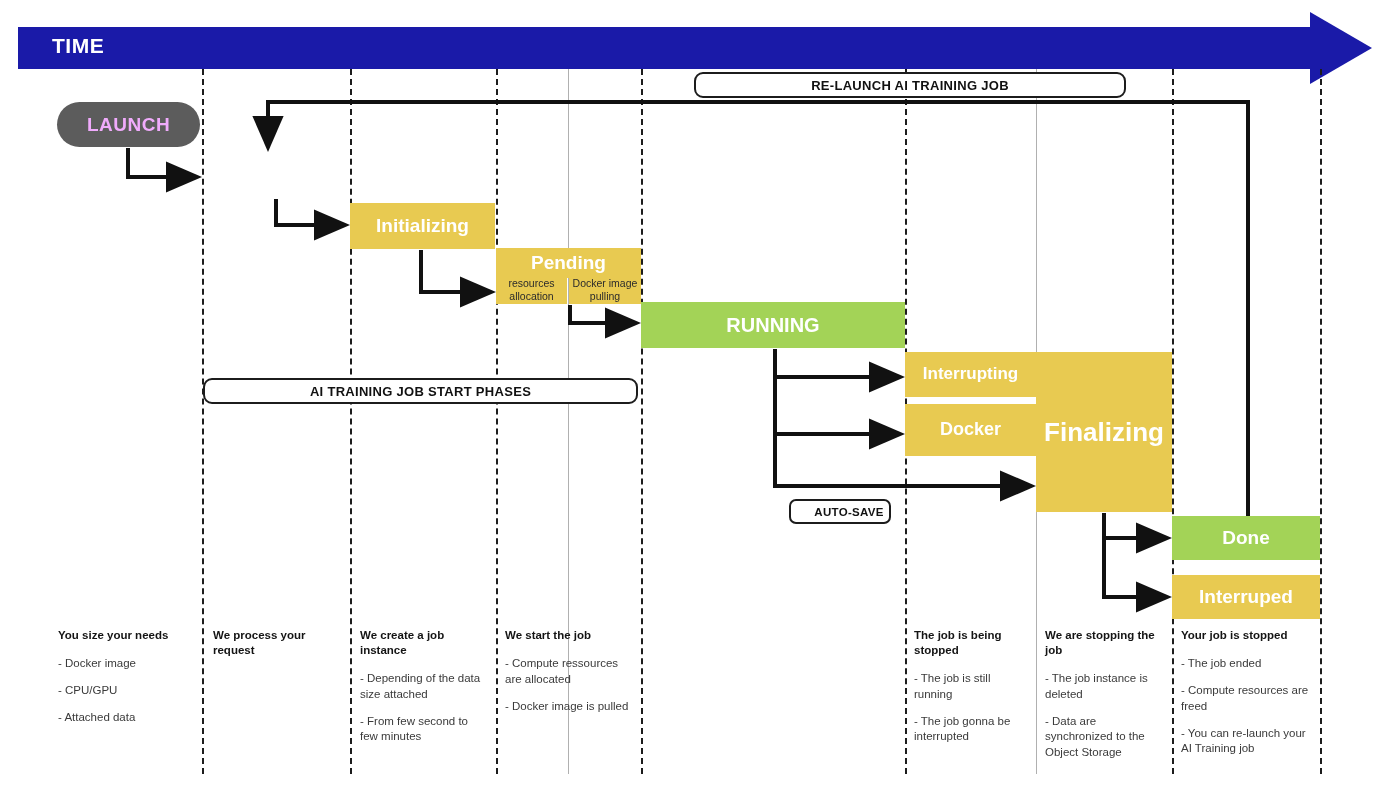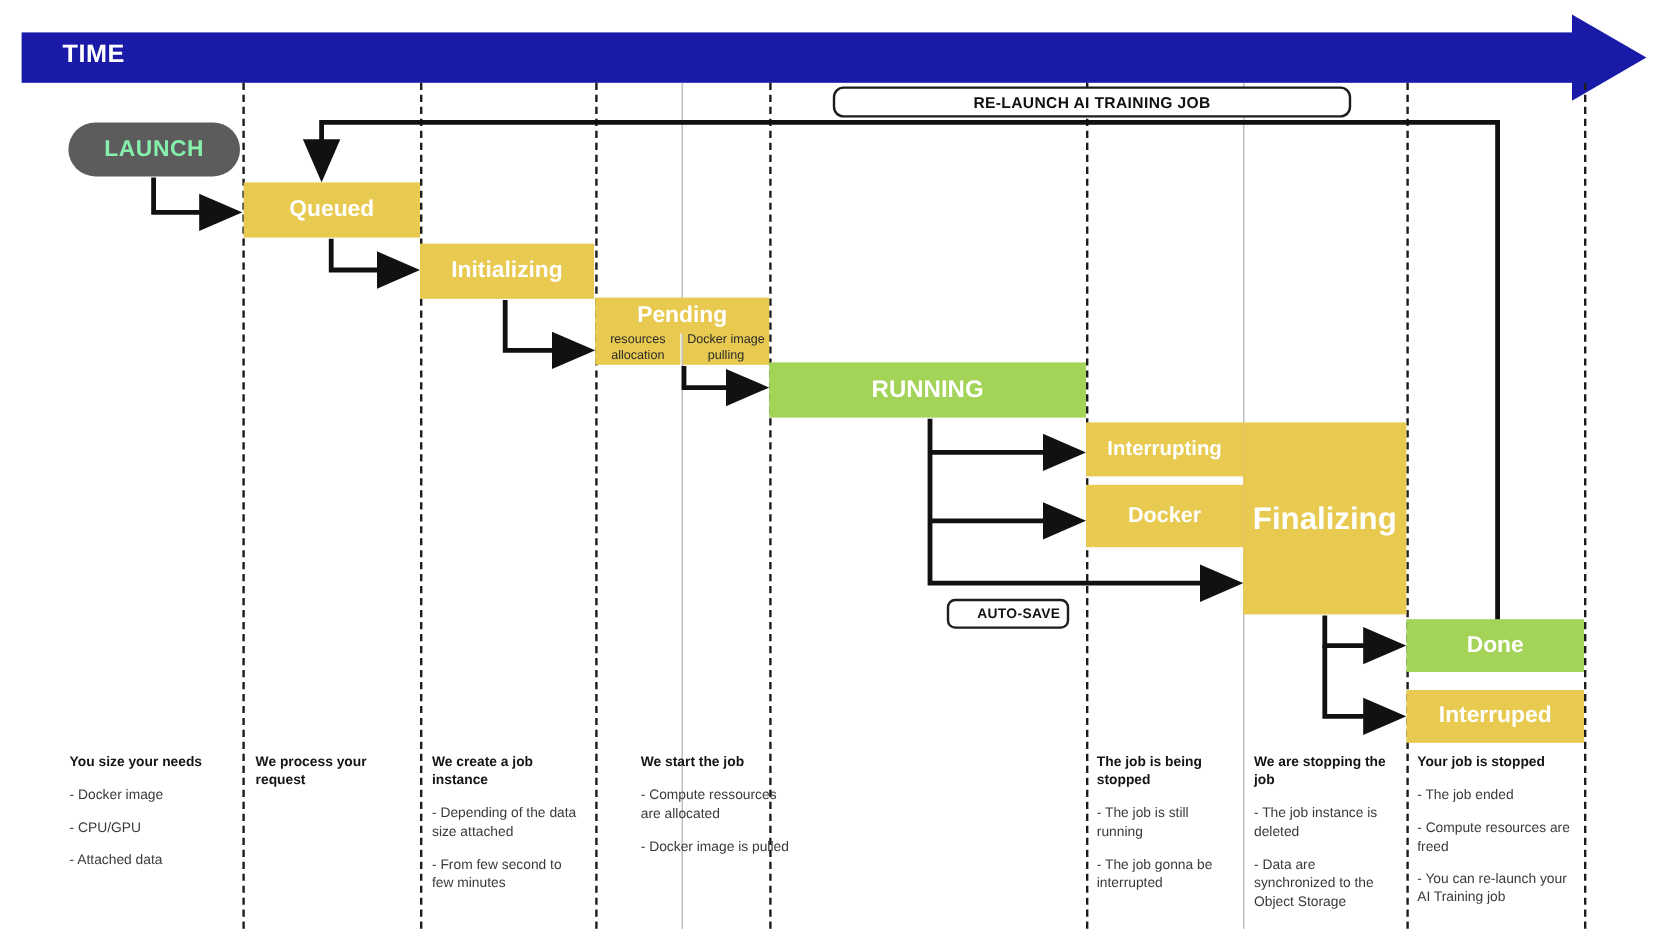--- a/index.html
+++ b/index.html
@@ -83,21 +83,21 @@
   
   .launch-pill {
     position: absolute;
     left: 57px; top: 102px;
     width: 143px; height: 45px;
     background: #5c5c5c;
     border-radius: 23px;
     display: flex;
     align-items: center;
     justify-content: center;
-    color: #86efac;
+    color: #f0abfc;
     font-size: 19px;
     font-weight: bold;
     letter-spacing: 0.5px;
   }
 
   
   .caption-box {
     position: absolute;
     border: 2px solid #1c1c1c;
     border-radius: 9px;
@@ -157,23 +157,23 @@
   <div class="vline solid" style="left:568px;"></div>
   <div class="vline" style="left:641px;"></div>
   <div class="vline" style="left:905px;"></div>
   <div class="vline solid" style="left:1036px;"></div>
   <div class="vline" style="left:1172px;"></div>
   <div class="vline" style="left:1320px;"></div>
 
   <div class="launch-pill">LAUNCH</div>
 
   <div class="caption-box" style="left:694px; top:72px; width:432px; height:26px;">RE-LAUNCH AI TRAINING JOB</div>
+  <div class="caption-box" style="left:203px; top:378px; width:435px; height:26px;">AI TRAINING JOB START PHASES</div>
   <div class="caption-box small" style="left:789px; top:499px; width:102px; height:25px;padding-left:18px;">AUTO-SAVE</div>
 
-  <div class="state yellow" style="left:203px; top:152px; width:147px; height:46px; font-size:19px;">Queued</div>
 
   <div class="state yellow" style="left:350px; top:203px; width:145px; height:46px; font-size:19px;">Initializing</div>
 
   <div class="state yellow" style="left:496px; top:248px; width:145px; height:30px; font-size:19px;">Pending</div>
   <div class="substate" style="left:496px; top:275px; width:71px; height:29px;">resources allocation</div>
   <div class="substate" style="left:569px; top:275px; width:72px; height:29px;">Docker image pulling</div>
 
   <div class="state green" style="left:641px; top:302px; width:264px; height:46px; font-size:20px;">RUNNING</div>
 
   <div class="state yellow" style="left:905px; top:352px; width:131px; height:45px; font-size:17px;">Interrupting</div>
@@ -220,21 +220,21 @@
       <p>- Attached data</p>
     </div>
   <div class="desc" style="left:213px; top:628px; width:126px;">
       <h4>We process your request</h4>
     </div>
   <div class="desc" style="left:360px; top:628px; width:125px;">
       <h4>We create a job instance</h4>
       <p>- Depending of the data size attached</p>
       <p>- From few second to few minutes</p>
     </div>
-  <div class="desc" style="left:534px; top:628px; width:126px;">
+  <div class="desc" style="left:505px; top:628px; width:126px;">
       <h4>We start the job</h4>
       <p>- Compute ressources are allocated</p>
       <p>- Docker image is pulled</p>
     </div>
   <div class="desc" style="left:914px; top:628px; width:113px;">
       <h4>The job is being stopped</h4>
       <p>- The job is still running</p>
       <p>- The job gonna be interrupted</p>
     </div>
   <div class="desc" style="left:1045px;top:628px; width:118px;">

